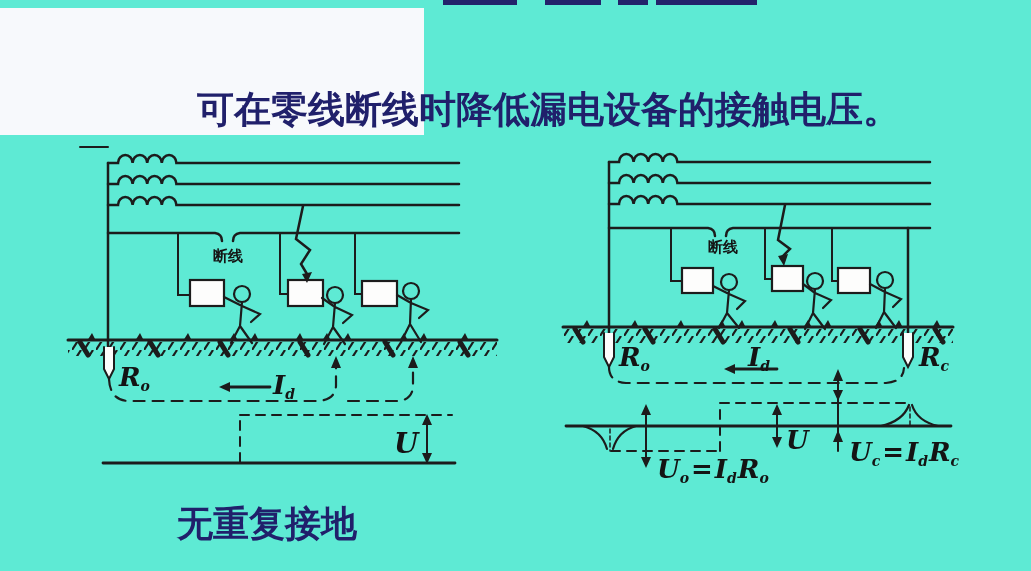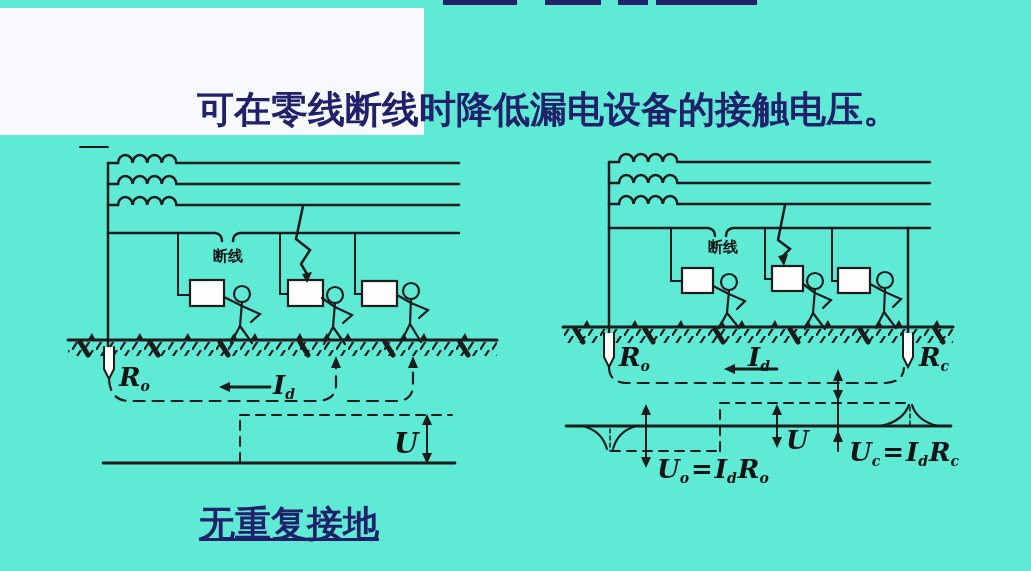--- a/index.html
+++ b/index.html
@@ -7,22 +7,22 @@
     position:relative;width:1031px;height:571px;background:#5eead4;
     overflow:hidden;font-family:"Liberation Sans","DejaVu Sans",sans-serif;
   }
   .panel-tint{position:absolute;left:0;top:8px;width:424px;height:127px;background:#f7f9fc;}
   .topbar{position:absolute;top:0;height:5px;background:#23236b;}
   .slide-title{
     position:absolute;left:197px;top:85px;width:760px;
     font-size:37px;font-weight:900;color:#20206b;letter-spacing:0px;white-space:nowrap;
   }
   .caption{
-    position:absolute;top:500px;width:224px;text-align:center;
-    font-size:36px;font-weight:900;color:#20206b;white-space:nowrap;text-decoration:underline;
+    position:absolute;top:500px;width:224px;text-align:left;
+    font-size:36px;font-weight:900;color:#20206b;white-space:nowrap;
   }
   .caption.left{left:177px;}
   .caption.right{left:685px;}
   svg{position:absolute;left:0;top:0;}
   svg text{fill:#141414;}
   .cjk-small{font-size:15px;font-weight:600;font-family:"Liberation Sans","DejaVu Sans",sans-serif;}
   .math{font-family:"DejaVu Serif","Liberation Serif",serif;font-style:italic;font-weight:bold;font-size:26px;}
   .math-big{font-family:"DejaVu Serif","Liberation Serif",serif;font-style:italic;font-weight:bold;font-size:28px;}
   .sub{font-size:14px;}
 </style>

